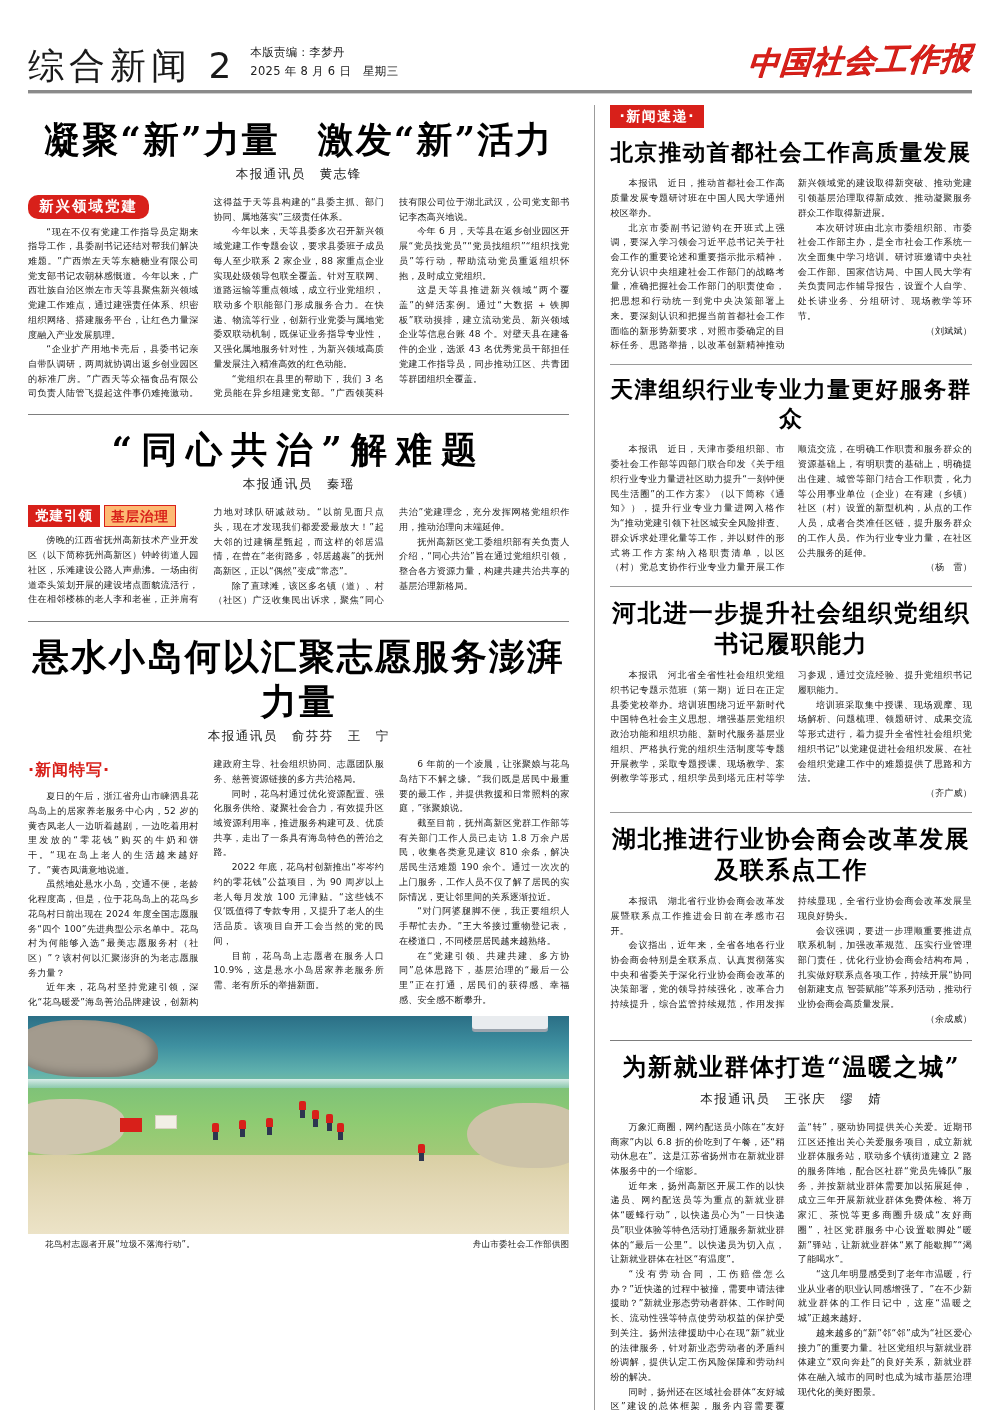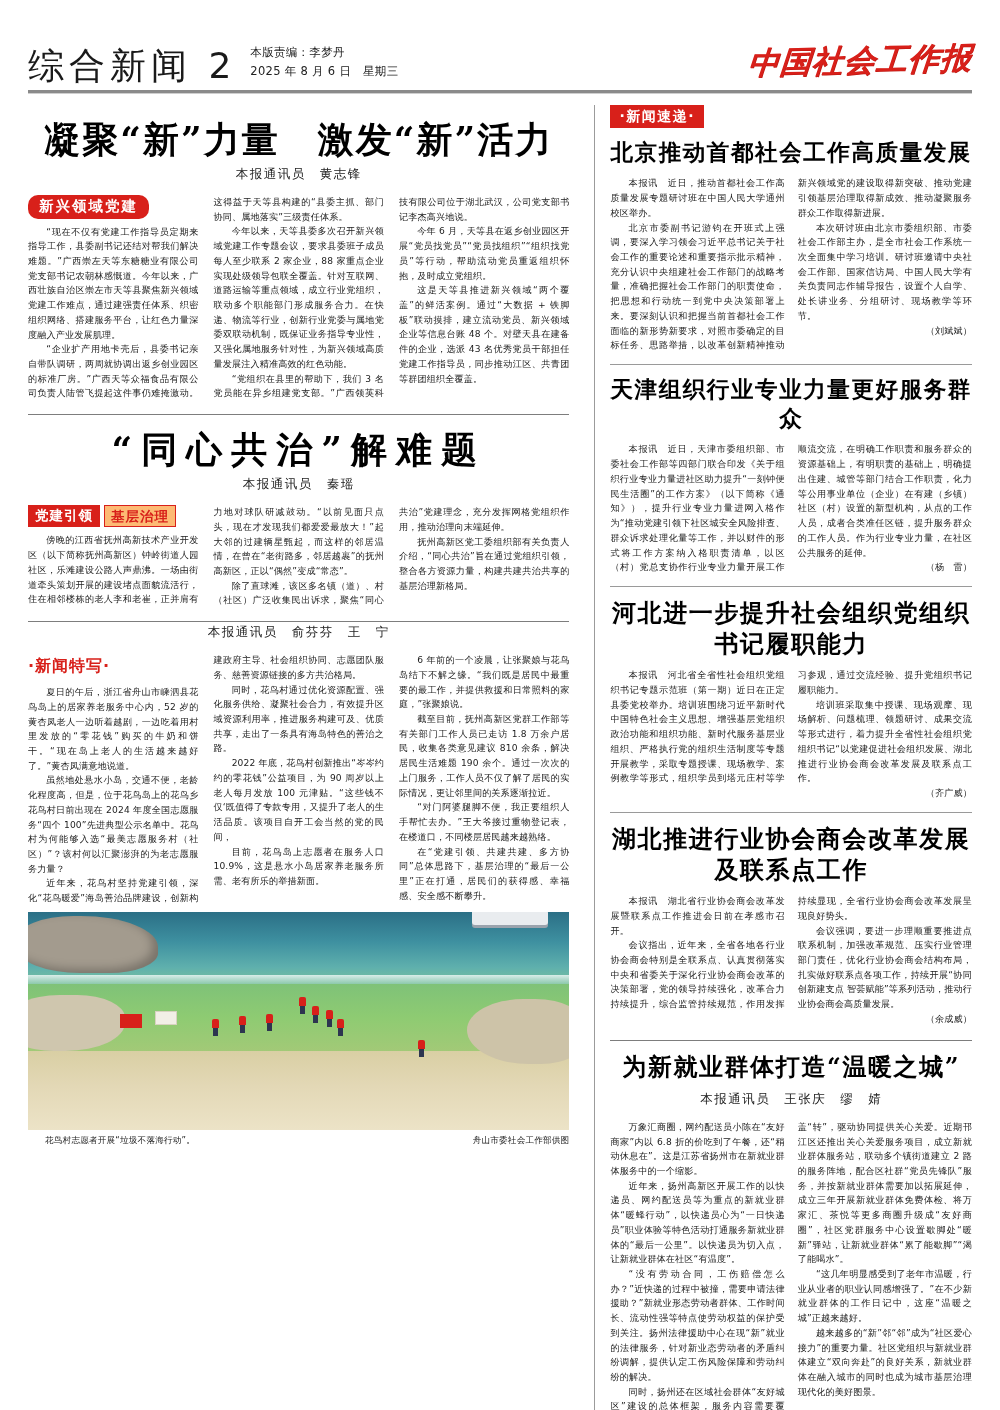--- a/index.html
+++ b/index.html
@@ -266,20 +266,21 @@
           </div>
           <p>傍晚的江西省抚州高新技术产业开发区（以下简称抚州高新区）钟岭街道人园社区，乐滩建设公路人声鼎沸。一场由街道牵头策划开展的建设堵点面貌流活行，住在相邻楼栋的老人李和老崔，正并肩有力地对球队研减鼓动。“以前见面只点头，现在才发现我们都爱爱最放大！”起大邻的过建辆星甄起，而这样的邻居温情，在曾在“老街路多，邻居越裹”的抚州高新区，正以“偶然”变成“常态”。</p>
           <p>除了直球滩，该区多名镇（道）、村（社区）广泛收集民出诉求，聚焦“同心共治”党建理念，充分发挥网格党组织作用，推动治理向末端延伸。</p>
           <p>抚州高新区党工委组织部有关负责人介绍，“同心共治”旨在通过党组织引领，整合各方资源力量，构建共建共治共享的基层治理新格局。</p>
         </div>
       </div>
 
       <hr class="hr">
 
       <div class="art">
+        <div class="hl-main">悬水小岛何以汇聚志愿服务澎湃力量</div>
         <div class="hl-sub">本报通讯员　俞芬芬　王　宁</div>
         <div class="cols3 bodytext">
           <div class="badge-row">
             <span class="label-red-plain">·新闻特写·</span>
           </div>
           <p>夏日的午后，浙江省舟山市嵊泗县花鸟岛上的居家养老服务中心内，52 岁的黄杏凤老人一边听着越剧，一边吃着用村里发放的“零花钱”购买的牛奶和饼干。“现在岛上老人的生活越来越好了。”黄杏凤满意地说道。</p>
           <p>虽然地处悬水小岛，交通不便，老龄化程度高，但是，位于花鸟岛上的花鸟乡花鸟村日前出现在 2024 年度全国志愿服务“四个 100”先进典型公示名单中。花鸟村为何能够入选“最美志愿服务村（社区）”？该村何以汇聚澎湃的为老志愿服务力量？</p>
           <p>近年来，花鸟村坚持党建引领，深化“花鸟暖爱”海岛善治品牌建设，创新构建政府主导、社会组织协同、志愿团队服务、慈善资源链接的多方共治格局。</p>
           <p>同时，花鸟村通过优化资源配置、强化服务供给、凝聚社会合力，有效提升区域资源利用率，推进服务构建可及、优质共享，走出了一条具有海岛特色的善治之路。</p>
           <p>2022 年底，花鸟村创新推出“岑岑约约的零花钱”公益项目，为 90 周岁以上老人每月发放 100 元津贴。“这些钱不仅‘既值得了专款专用，又提升了老人的生活品质。该项目自开工会当然的党的民间，</p>
@@ -370,21 +371,21 @@
           <p class="sign">（杨　雷）</p>
         </div>
       </div>
 
       <hr class="hr-thin">
 
       <div class="art">
         <div class="hl-r big">河北进一步提升社会组织党组织书记履职能力</div>
         <div class="cols3r bodytext">
           <p>本报讯　河北省全省性社会组织党组织书记专题示范班（第一期）近日在正定县委党校举办。培训班围绕习近平新时代中国特色社会主义思想、增强基层党组织政治功能和组织功能、新时代服务基层业组织、严格执行党的组织生活制度等专题开展教学，采取专题授课、现场教学、案例教学等形式，组织学员到塔元庄村等学习参观，通过交流经验、提升党组织书记履职能力。</p>
-          <p>培训班采取集中授课、现场观摩、现场解析、问题梳理、领题研讨、成果交流等形式进行，着力提升全省性社会组织党组织书记“以党建促进社会组织发展、湖北推进行业协会商会改革发展及联系点工作。</p>
+          <p>培训班采取集中授课、现场观摩、现场解析、问题梳理、领题研讨、成果交流等形式进行，着力提升全省性社会组织党组织书记“以党建促进社会组织发展、在社会组织党建工作中的难题提供了思路和方法。</p>
           <p class="sign">（齐广威）</p>
         </div>
       </div>
 
       <hr class="hr-thin">
 
       <div class="art">
         <div class="hl-r big">湖北推进行业协会商会改革发展及联系点工作</div>
         <div class="cols3r bodytext">
           <p>本报讯　湖北省行业协会商会改革发展暨联系点工作推进会日前在孝感市召开。</p>

